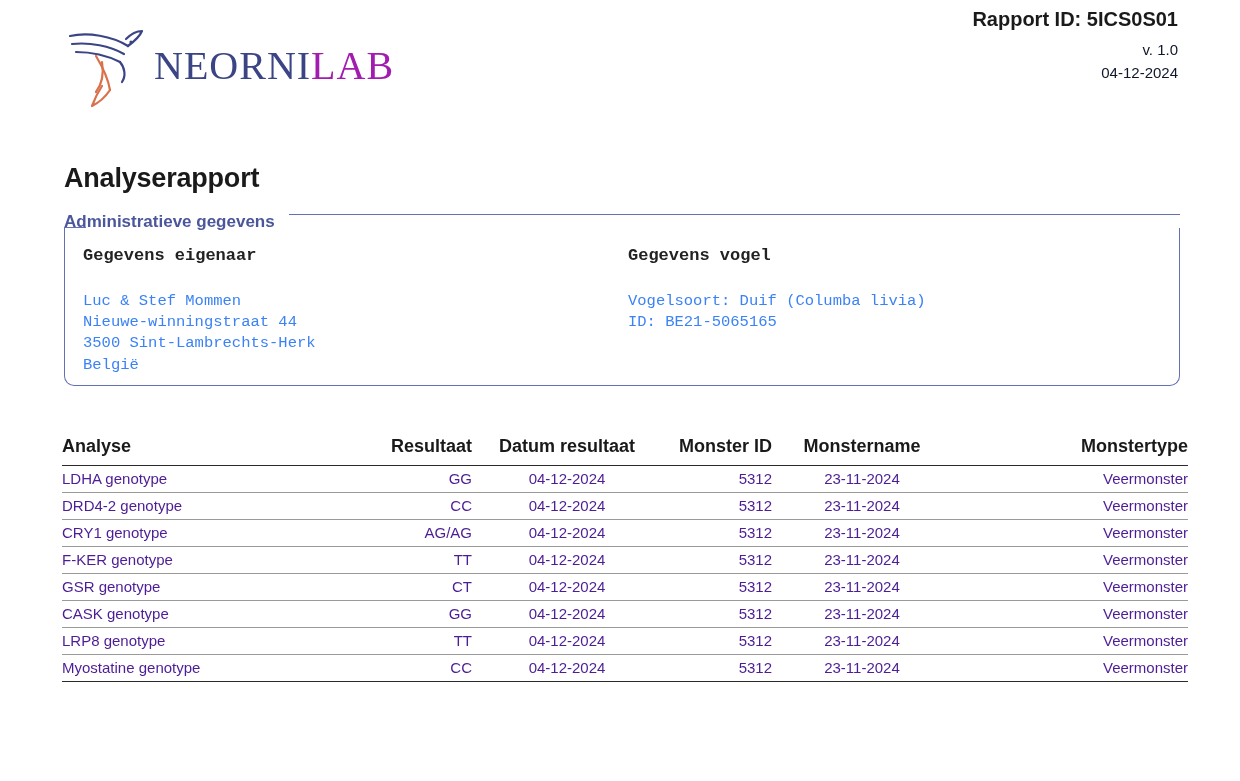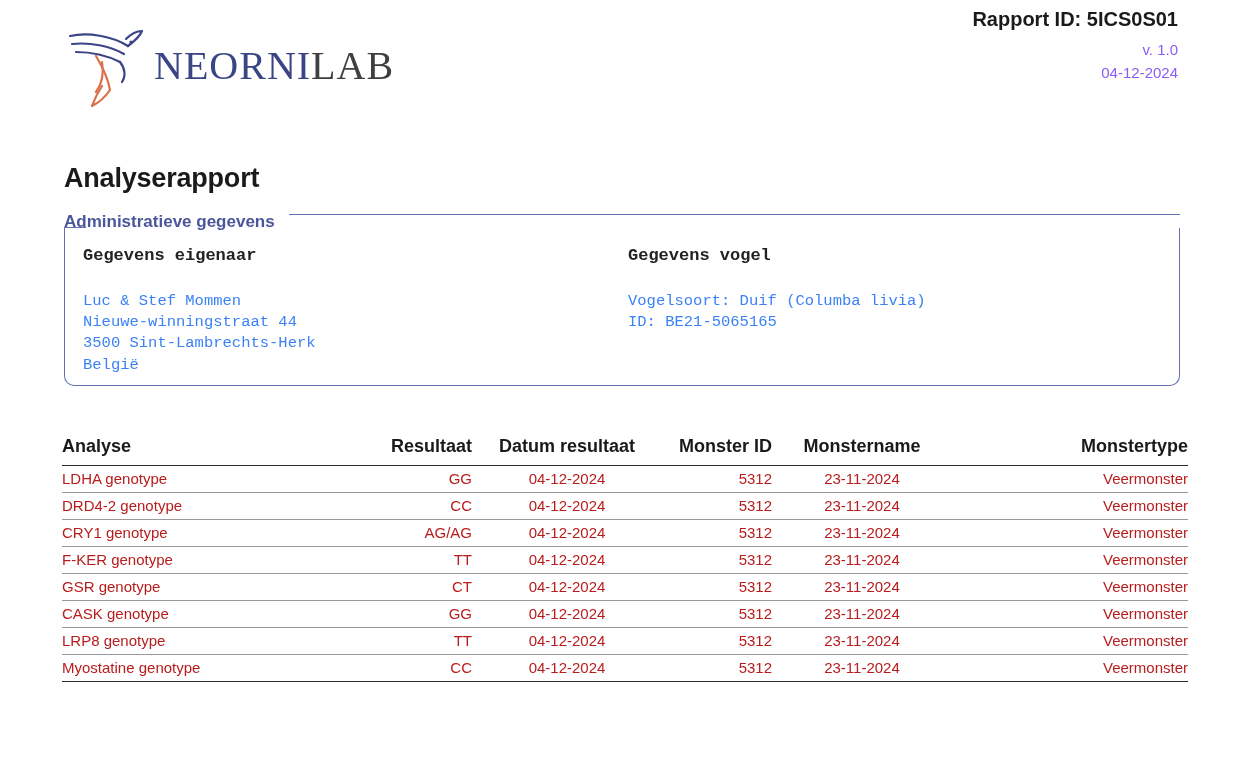--- a/index.html
+++ b/index.html
@@ -43,38 +43,38 @@
     flex: 0 0 auto;
   }
   .logo-text {
     font-family: "Liberation Serif", serif;
     font-size: 40px;
     letter-spacing: 1px;
     font-weight: 400;
     white-space: nowrap;
   }
   .logo-text .part1 { color: #3b4585; }
-  .logo-text .part2 { color: #404040; }
+  .logo-text .part2 { color: #a21caf; }
 
   .header-right {
     position: absolute;
     right: 62px;
     top: 8px;
     text-align: right;
   }
   .report-id {
     font-size: 20px;
     font-weight: bold;
     color: #1a1a1a;
     margin-bottom: 8px;
     white-space: nowrap;
   }
   .report-meta {
     font-size: 15px;
-    color: #8b5cf6;
+    color: #0f172a;
     line-height: 1.5;
   }
 
   
   .doc-title {
     position: absolute;
     left: 64px;
     top: 163px;
     font-size: 27px;
     font-weight: bold;
@@ -159,21 +159,21 @@
     font-size: 18px;
     font-weight: bold;
     padding: 0 0 8px 0;
     border-bottom: 1.5px solid #2b2b2b;
     white-space: nowrap;
   }
   table.results tbody td {
     padding: 4px 0 5px 0;
     border-bottom: 1px solid #9a9a9a;
     white-space: nowrap;
-    color: #b91c1c;
+    color: #4c1d95;
   }
   table.results tbody tr:last-child td {
     border-bottom: 1.5px solid #2b2b2b;
   }
   .c-analyse { text-align: left; width: 300px; }
   .c-resultaat { text-align: right; width: 110px; }
   .c-datum { text-align: center; width: 190px; }
   .c-monsterid { text-align: right; width: 110px; }
   .c-monstername { text-align: center; width: 180px; }
   .c-monstertype { text-align: right; }

